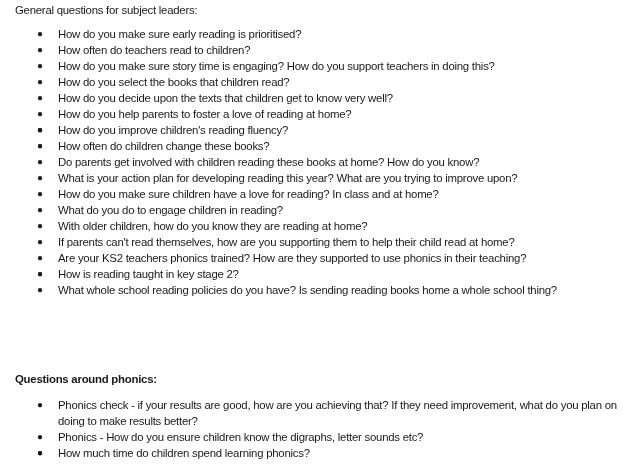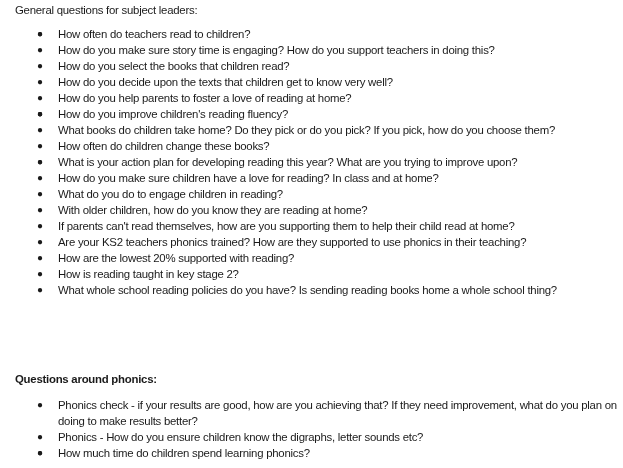--- a/index.html
+++ b/index.html
@@ -16,39 +16,39 @@
   .bullet { position:absolute; left:35px; top:0; width:10px; text-align:center; font-size:10px; line-height:16px; }
 </style>
 </head>
 <body>
 
 <div class="page">
 
   <div class="heading" style="top:2px;">General questions for subject leaders:</div>
 
   <ul class="list" style="top:26px;">
-    <li class="item"><span class="bullet">●</span></li>
+    <li class="item"><span class="bullet">●</span><span>How do you make sure early reading is prioritised?</span></li>
     <li class="item"><span class="bullet">●</span><span>How often do teachers read to children?</span></li>
     <li class="item"><span class="bullet">●</span><span>How do you make sure story time is engaging? How do you support teachers in doing this?</span></li>
     <li class="item"><span class="bullet">●</span><span>How do you select the books that children read?</span></li>
     <li class="item"><span class="bullet">●</span><span>How do you decide upon the texts that children get to know very well?</span></li>
     <li class="item"><span class="bullet">●</span><span>How do you help parents to foster a love of reading at home?</span></li>
     <li class="item"><span class="bullet">●</span></li>
     <li class="item"><span class="bullet">●</span></li>
     <li class="item"><span class="bullet">●</span><span>How do you improve children's reading fluency?</span></li>
-    <li class="item"><span class="bullet">●</span><span>What books do children take home? Do they pick or do you pick? If you pick, how do you choose them?</span></li>
+    <li class="item"><span class="bullet">●</span></li>
     <li class="item"><span class="bullet">●</span><span>How often do children change these books?</span></li>
-    <li class="item"><span class="bullet">●</span></li>
+    <li class="item"><span class="bullet">●</span><span>Do parents get involved with children reading these books at home? How do you know?</span></li>
     <li class="item"><span class="bullet">●</span><span>What is your action plan for developing reading this year? What are you trying to improve upon?</span></li>
     <li class="item"><span class="bullet">●</span><span>How do you make sure children have a love for reading? In class and at home?</span></li>
     <li class="item"><span class="bullet">●</span><span>What do you do to engage children in reading?</span></li>
     <li class="item"><span class="bullet">●</span><span>With older children, how do you know they are reading at home?</span></li>
     <li class="item"><span class="bullet">●</span><span>If parents can't read themselves, how are you supporting them to help their child read at home?</span></li>
     <li class="item"><span class="bullet">●</span><span>Are your KS2 teachers phonics trained? How are they supported to use phonics in their teaching?</span></li>
-    <li class="item"><span class="bullet">●</span><span>How are the lowest 20% supported with reading?</span></li>
+    <li class="item"><span class="bullet">●</span></li>
     <li class="item"><span class="bullet">●</span><span>How is reading taught in key stage 2?</span></li>
     <li class="item"><span class="bullet">●</span><span>What whole school reading policies do you have? Is sending reading books home a whole school thing?</span></li>
   </ul>
 
   <div class="heading" style="top:371px;font-weight:bold;">Questions around phonics:</div>
 
   <ul class="list" style="top:397px;">
     <li class="item"><span class="bullet">●</span><span>Phonics check - if your results are good, how are you achieving that? If they need improvement, what do you plan on doing to make results better?</span></li>
     <li class="item"><span class="bullet">●</span><span>Phonics - How do you ensure children know the digraphs, letter sounds etc?</span></li>
     <li class="item"><span class="bullet">●</span></li>

